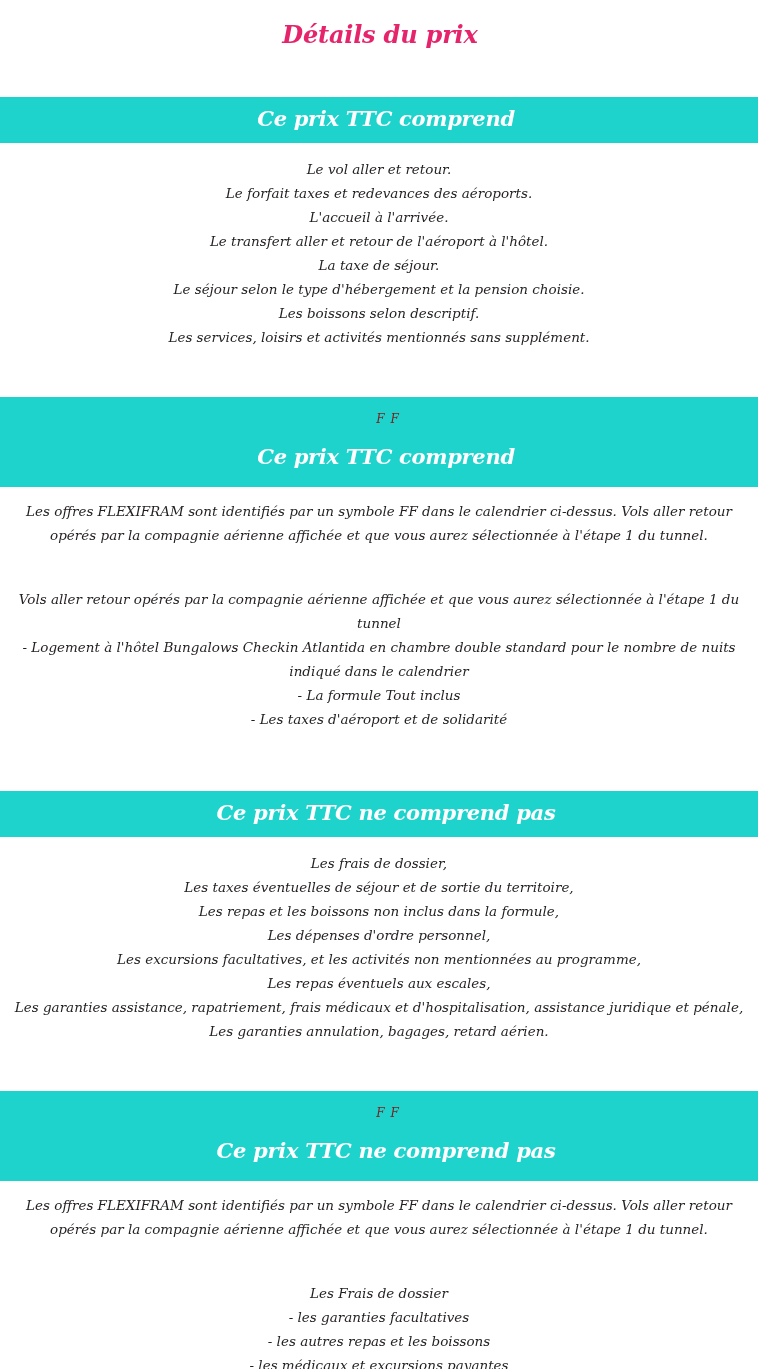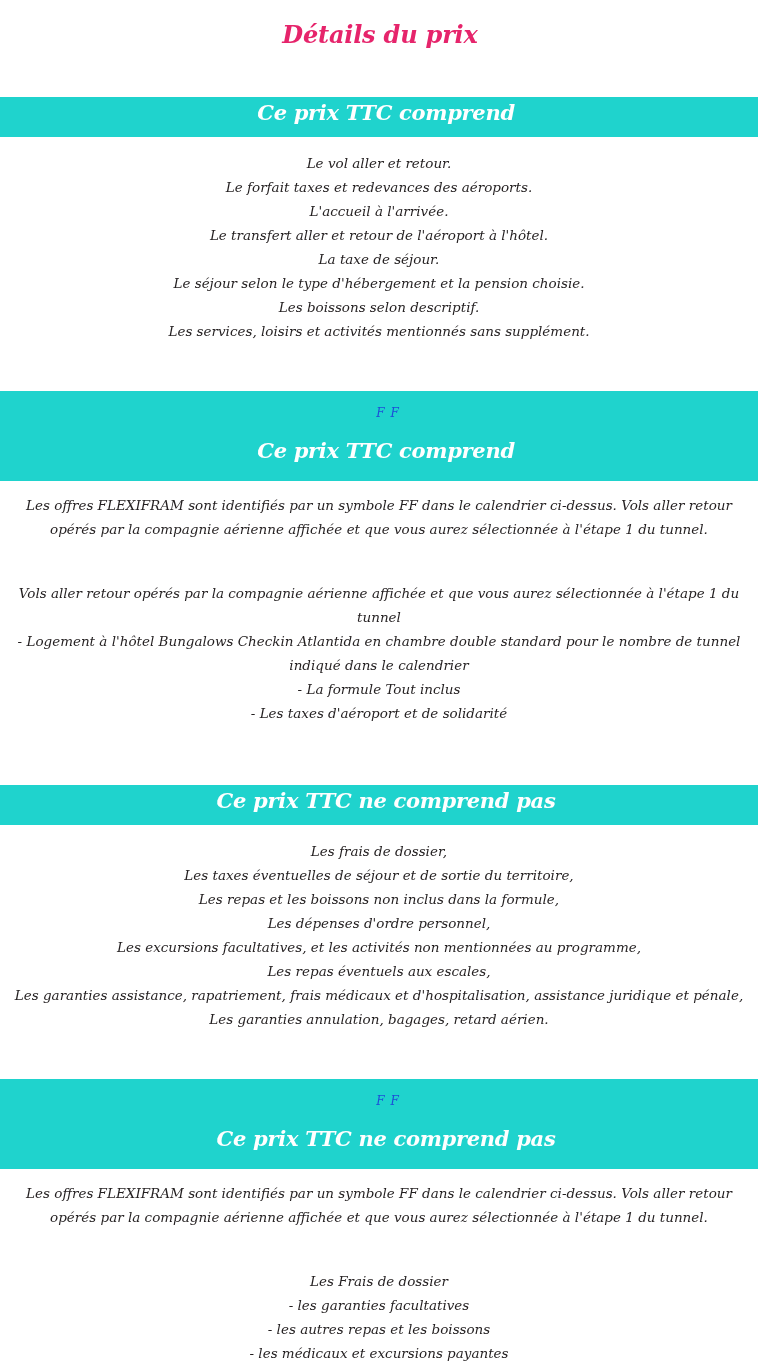--- a/index.html
+++ b/index.html
@@ -33,21 +33,21 @@
     margin: 0;
   }
   .spacer-lg { height: 48px; }
   .spacer-sm { height: 16px; }
 
   .band {
     background: #1fd3cd;
     color: #ffffff;
     width: 758px;
     box-sizing: border-box;
-    padding: 2px 0 10px 14px;
+    padding: 8px 0 10px 14px;
   }
   .band h2 {
     font-family: "DejaVu Serif", serif;
     font-style: italic;
     font-weight: bold;
     font-size: 21px;
     line-height: 28px;
     margin: 0;
     color: #ffffff;
     letter-spacing: -0.3px;
@@ -55,21 +55,21 @@
   .band.tall {
     padding-top: 14px;
     padding-bottom: 16px;
     min-height: 86px;
   }
   .band .ff-mark {
     font-family: "DejaVu Serif", serif;
     font-style: italic;
     font-size: 12px;
     line-height: 16px;
-    color: #1d4ed8;
+    color: #7f1d1d;
     margin: 0 0 16px 4px;
     letter-spacing: 1px;
   }
   .body-text {
     font-family: "DejaVu Serif", serif;
     font-style: italic;
     font-size: 13.5px;
     line-height: 24px;
     color: #231f20;
     padding: 0 2px 0 2px;
@@ -115,21 +115,21 @@
   <section class="section">
     <div class="band tall">
       <div class="ff-mark">F F</div>
       <h2>Ce prix TTC comprend</h2>
     </div>
     <div class="body-text">
       <p class="intro-para">Les offres FLEXIFRAM sont identifiés par un symbole FF dans le calendrier ci-dessus. Vols aller retour opérés par la compagnie aérienne affichée et que vous aurez sélectionnée à l'étape 1 du tunnel.</p>
       <div class="gap-para"></div>
       <div class="list-block">
         <span class="line">Vols aller retour opérés par la compagnie aérienne affichée et que vous aurez sélectionnée à l'étape 1 du tunnel</span>
-        <span class="line">- Logement à l'hôtel Bungalows Checkin Atlantida en chambre double standard pour le nombre de tunnel indiqué dans le calendrier</span>
+        <span class="line">- Logement à l'hôtel Bungalows Checkin Atlantida en chambre double standard pour le nombre de nuits indiqué dans le calendrier</span>
         <span class="line">- La formule Tout inclus</span>
         <span class="line">- Les taxes d'aéroport et de solidarité</span>
       </div>
     </div>
   </section>
 
   <div class="spacer-lg"></div>
 
   <section class="section">
     <div class="band">

